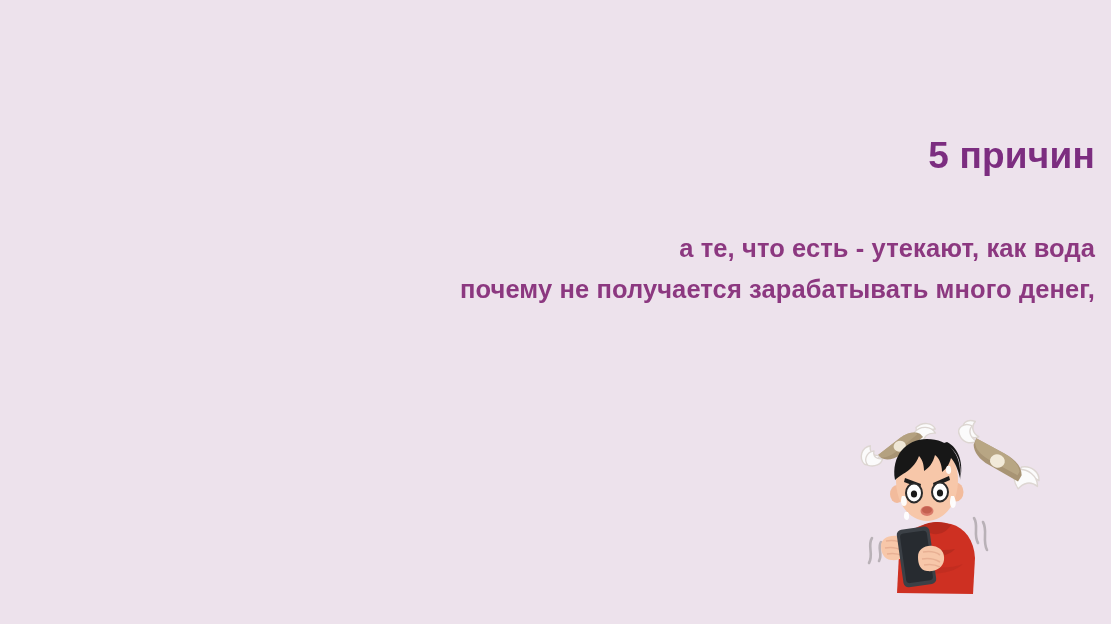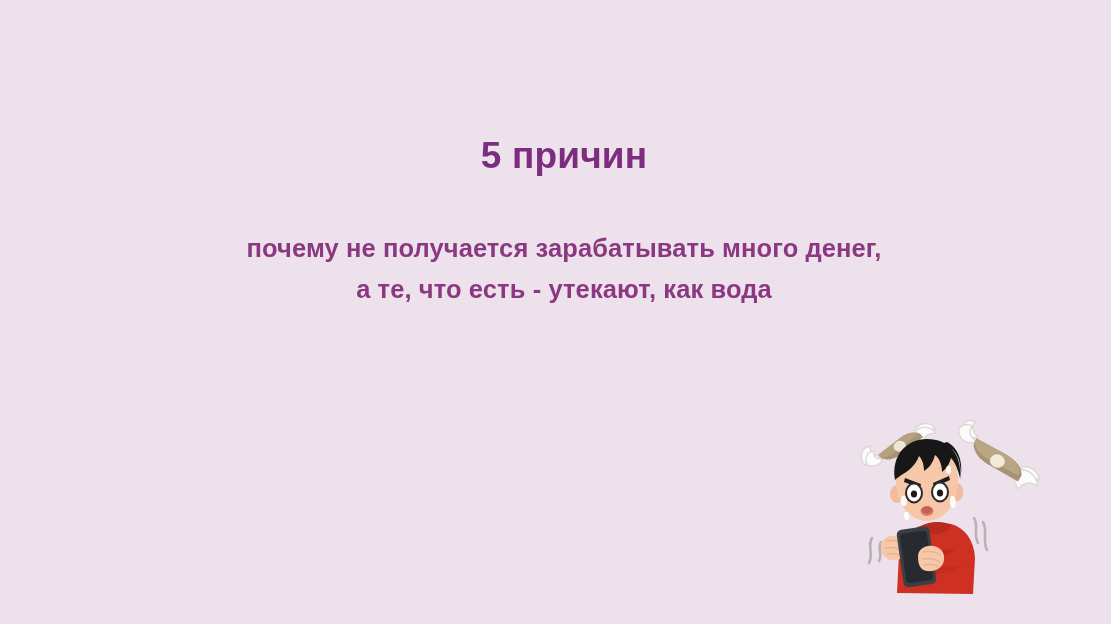--- a/index.html
+++ b/index.html
@@ -18,23 +18,23 @@
   .slide {
     position: absolute;
     inset: 0;
     background: #ede2ec;
   }
 
   
   .text-block {
     position: absolute;
     left: 0;
-    right: 2px;
+    right: 16px;
     top: 136px;
-    text-align: center;
+    text-align: right;
     margin-left: 11px;
   }
 
   .headline {
     font-size: 37px;
     font-weight: 700;
     color: #7c2d80;
     letter-spacing: 0.2px;
     line-height: 1.1;
     margin: 0;
@@ -65,22 +65,22 @@
 </head>
 <body>
 
 <div class="slide">
 
   <div class="text-block">
 
     <h1 class="headline">5 причин</h1>
 
     <div class="subhead">
+      <span class="subhead-line">а те, что есть - утекают, как вода</span>
       <span class="subhead-line">почему не получается зарабатывать много денег,</span>
-      <span class="subhead-line">а те, что есть - утекают, как вода</span>
     </div>
 
   </div>
 
   <div class="illustration">
     <svg width="230" height="200" viewBox="0 0 230 200" xmlns="http://www.w3.org/2000/svg">
 
       <g transform="translate(12,22) rotate(-17)">
 
         <path d="M2 26 C -2 18, 4 9, 13 10 C 10 16, 13 21, 19 22 C 16 27, 8 30, 2 26 Z" fill="#fbfbfb" stroke="#ddd6d2" stroke-width="1.4" stroke-linejoin="round"></path>

